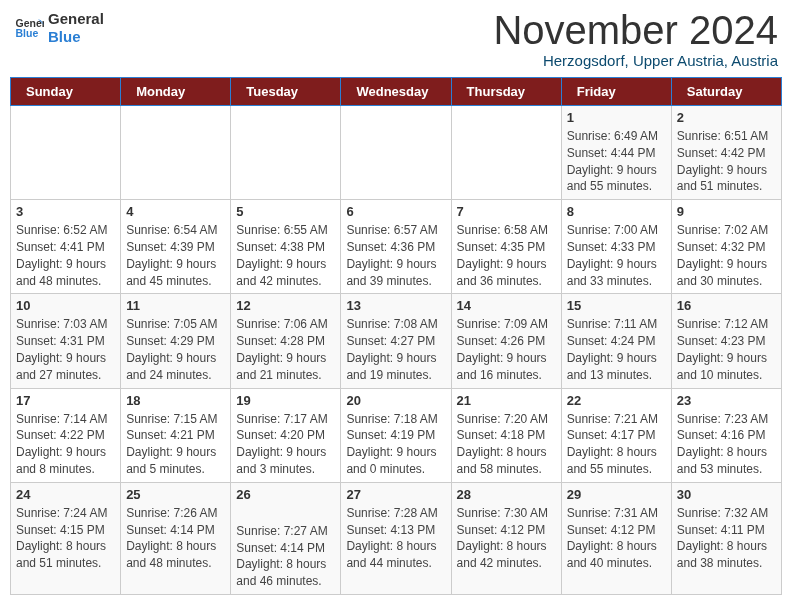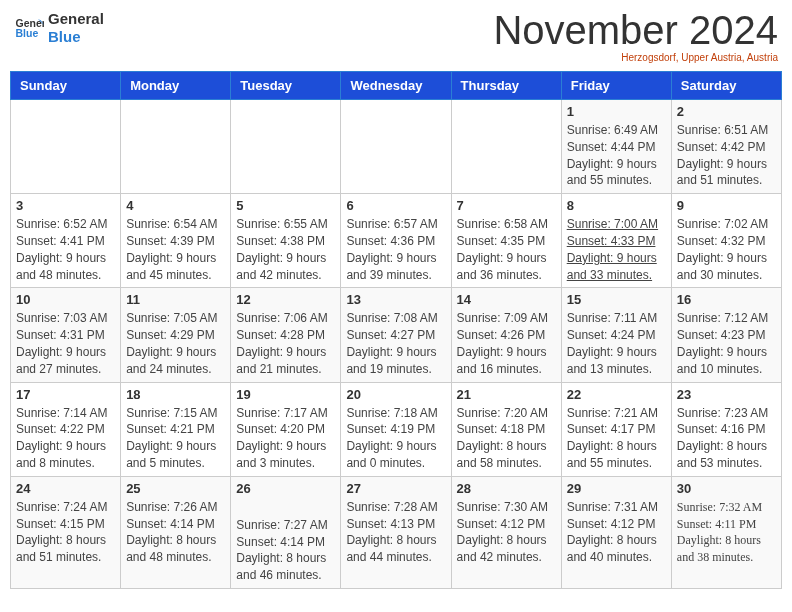--- a/index.html
+++ b/index.html
@@ -29,34 +29,34 @@
     .title-block {
       text-align: right;
     }
     .month-title {
       font-size: 40px;
       font-weight: normal;
       color: #333;
       line-height: 1;
     }
     .location {
-      font-size: 10px;
-      color: #c2410c;
+      font-size: 15px;
+      color: #0c4a6e;
       margin-top: 2px;
     }
     table {
       width: 100%;
       border-collapse: collapse;
     }
     thead th {
-      background-color: #1d4ed8;
+      background-color: #7f1d1d;
       color: #fff;
       font-size: 13px;
       font-weight: bold;
-      padding: 6px 9px;
+      padding: 6px 15px;
       text-align: left;
       border: 1px solid #2b7fd4;
     }
     tbody td {
       border: 1px solid #ccc;
       vertical-align: top;
       padding: 4px 5px;
       font-size: 10.5px;
       color: #333;
       height: 90px;
@@ -167,21 +167,21 @@
         </td>
         <td>
           <div class="day-number">7</div>
           <div class="day-info" style="white-space: pre-line;">Sunrise: 6:58 AM
 Sunset: 4:35 PM
 Daylight: 9 hours
 and 36 minutes.</div>
         </td>
         <td>
           <div class="day-number">8</div>
-          <div class="day-info" style="white-space: pre-line; text-decoration: underline;">Sunrise: 7:00 AM
+          <div class="day-info" style="white-space: pre-line;">Sunrise: 7:00 AM
 Sunset: 4:33 PM
 Daylight: 9 hours
 and 33 minutes.</div>
         </td>
         <td>
           <div class="day-number">9</div>
           <div class="day-info" style="white-space: pre-line;">Sunrise: 7:02 AM
 Sunset: 4:32 PM
 Daylight: 9 hours
 and 30 minutes.</div>
@@ -327,20 +327,20 @@
         </td>
         <td>
           <div class="day-number">29</div>
           <div class="day-info" style="white-space: pre-line;">Sunrise: 7:31 AM
 Sunset: 4:12 PM
 Daylight: 8 hours
 and 40 minutes.</div>
         </td>
         <td>
           <div class="day-number">30</div>
-          <div class="day-info" style="white-space: pre-line; font-family: Liberation Serif, serif;">Sunrise: 7:32 AM
+          <div class="day-info" style="white-space: pre-line;">Sunrise: 7:32 AM
 Sunset: 4:11 PM
 Daylight: 8 hours
 and 38 minutes.</div>
         </td>
       </tr>
     </tbody>
 </table>
 
 </body></html>

